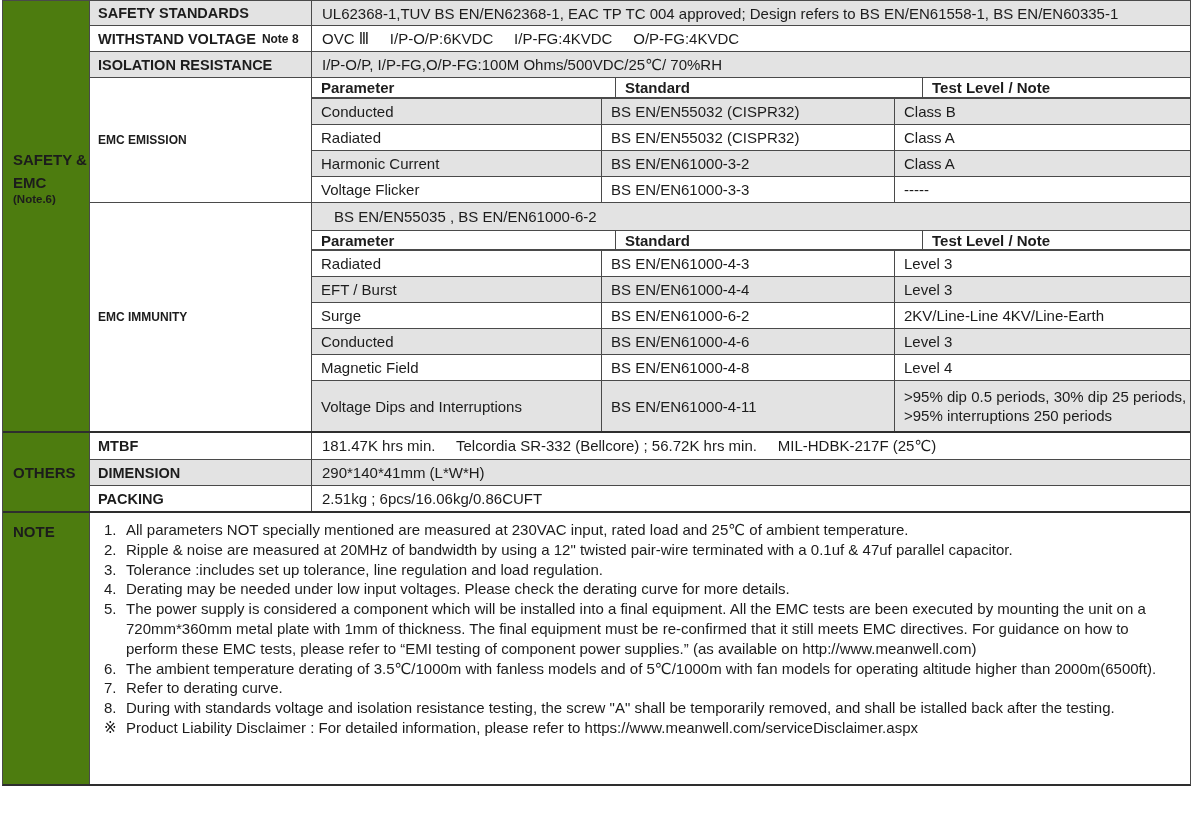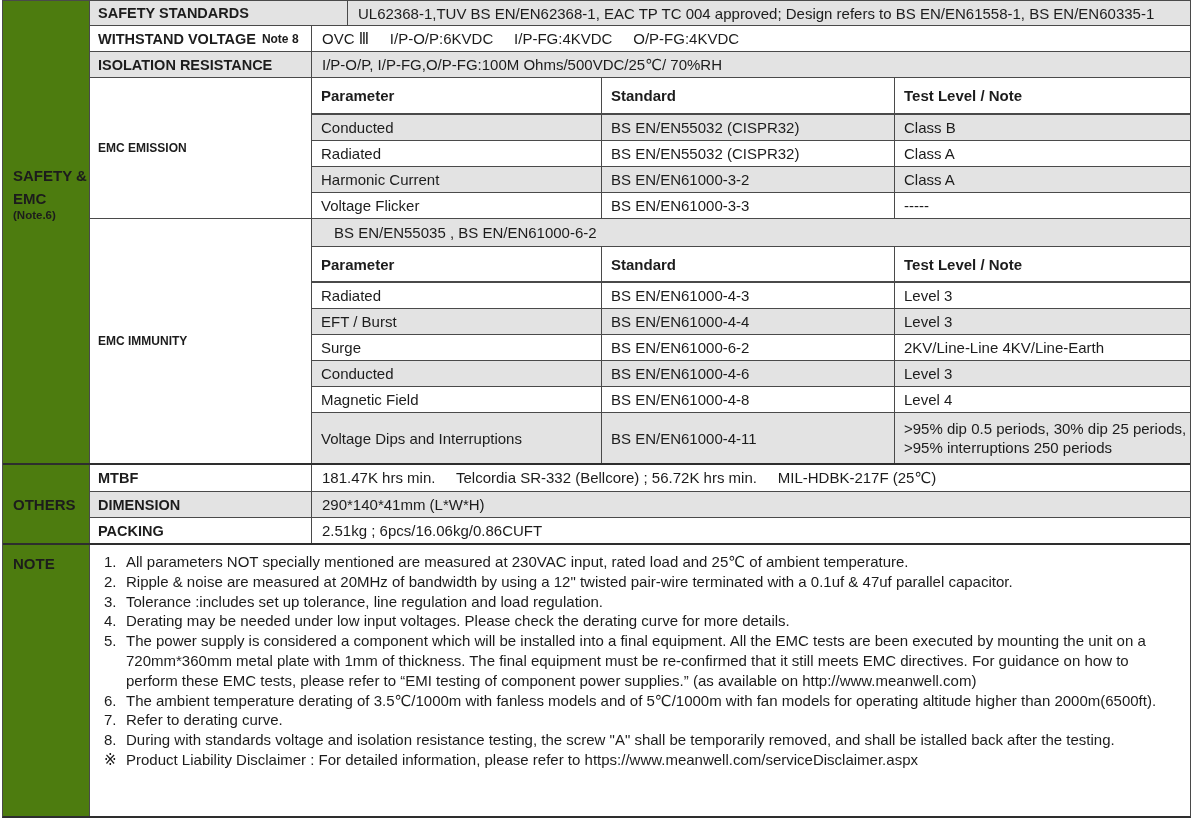--- a/index.html
+++ b/index.html
@@ -21,42 +21,42 @@
     display:flex; flex-direction:column; justify-content:center;
     font-weight:bold; font-size:15px; background:#4d7c0f;
   }
   .cat-cell .small { font-size:11.5px; }
   .cat-offset { position:relative; top:-38px; }
   .cat-top { justify-content:flex-start; padding-top:10px; }
   .sec-body { flex:1; border-left:1px solid #4a4a4a; }
   .row { display:flex; align-items:stretch; }
   .row + .row { border-top:1px solid #4a4a4a; }
   .h26 { height:26px; }
-  .h24 { height:24px;gap:36px; }
+  .h24 { height:24px; }
   .g { background:#e3e3e3; }
   .lbl {
     width:221px; flex:0 0 221px; padding-left:8px;
     display:flex; align-items:center;
     font-weight:bold; font-size:14.5px; white-space:nowrap;
   }
   .lbl .note-sup { font-size:12px; margin-left:6px; font-weight:bold; }
   .val {
     flex:1; border-left:1px solid #4a4a4a; padding-left:10px;
     display:flex; align-items:center; font-size:15px;
     white-space:pre-wrap;
   }
   .block-label {
     width:221px; flex:0 0 221px; padding-left:8px;
     display:flex; align-items:center;
     font-weight:bold; font-size:12px; background:#fff;
   }
   .subtable { flex:1; border-left:1px solid #4a4a4a; }
   .srow { display:flex; align-items:stretch; height:26px; }
   .srow + .srow { border-top:1px solid #4a4a4a; }
-  .srow.hdr { height:36px; border-bottom:1px solid #4a4a4a; }
+  .srow.hdr { height:20px; border-bottom:1px solid #4a4a4a;gap:14px; }
   .srow.hdr .c { font-weight:bold; }
   .srow.banner { height:27px; }
   .srow.tall { height:51px; }
   .c {
     display:flex; align-items:center; padding-left:9px;
     font-size:15px; white-space:pre-wrap;
   }
   .c1 { width:289px; flex:0 0 289px; }
   .c2 { width:293px; flex:0 0 293px; border-left:1px solid #4a4a4a; }
   .c3 { flex:1; border-left:1px solid #4a4a4a; }

